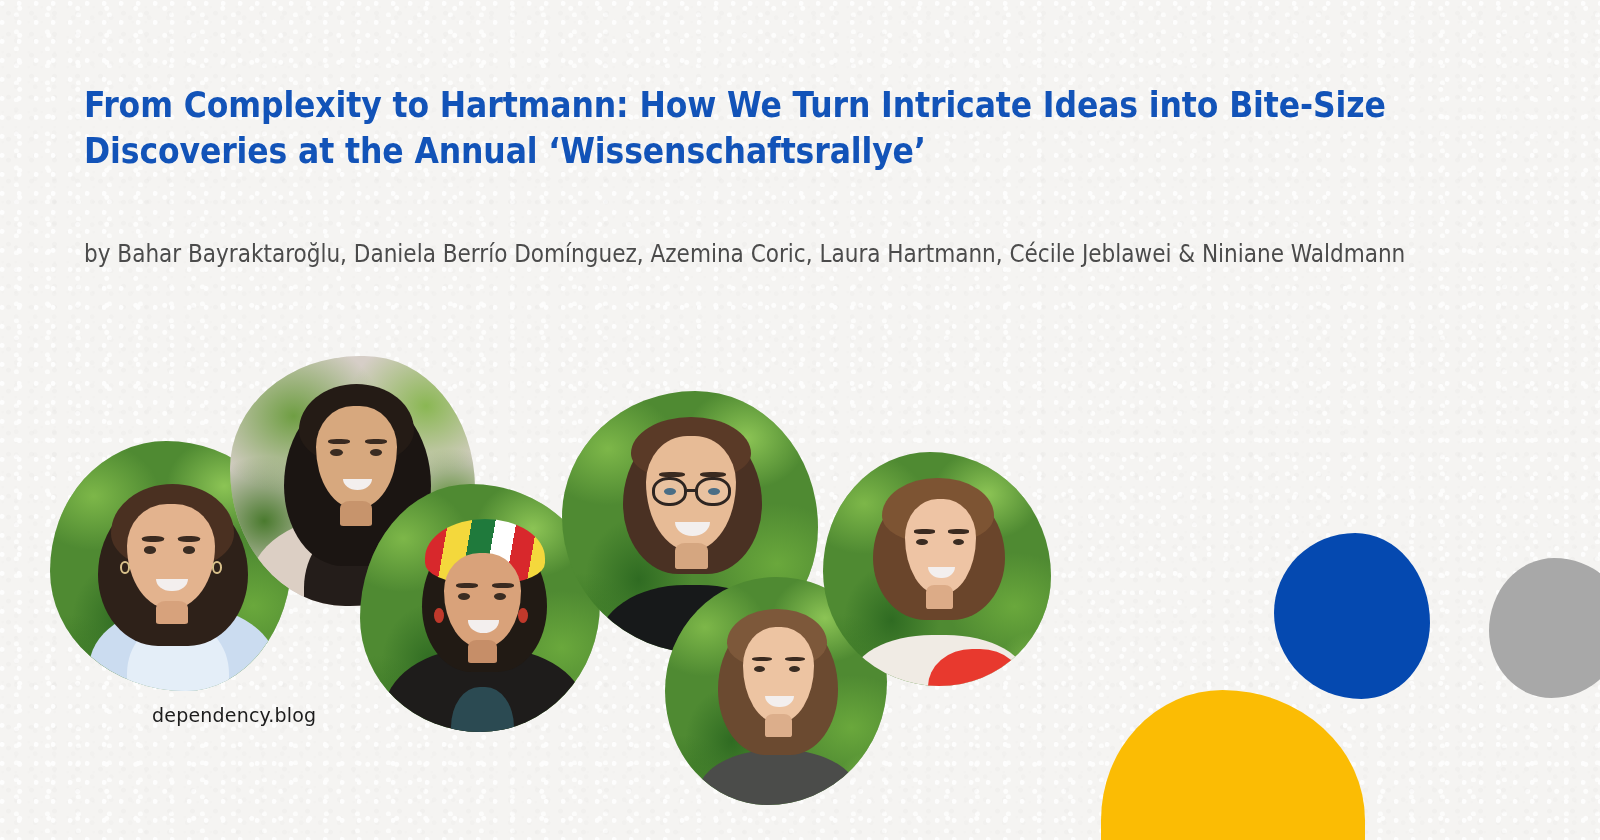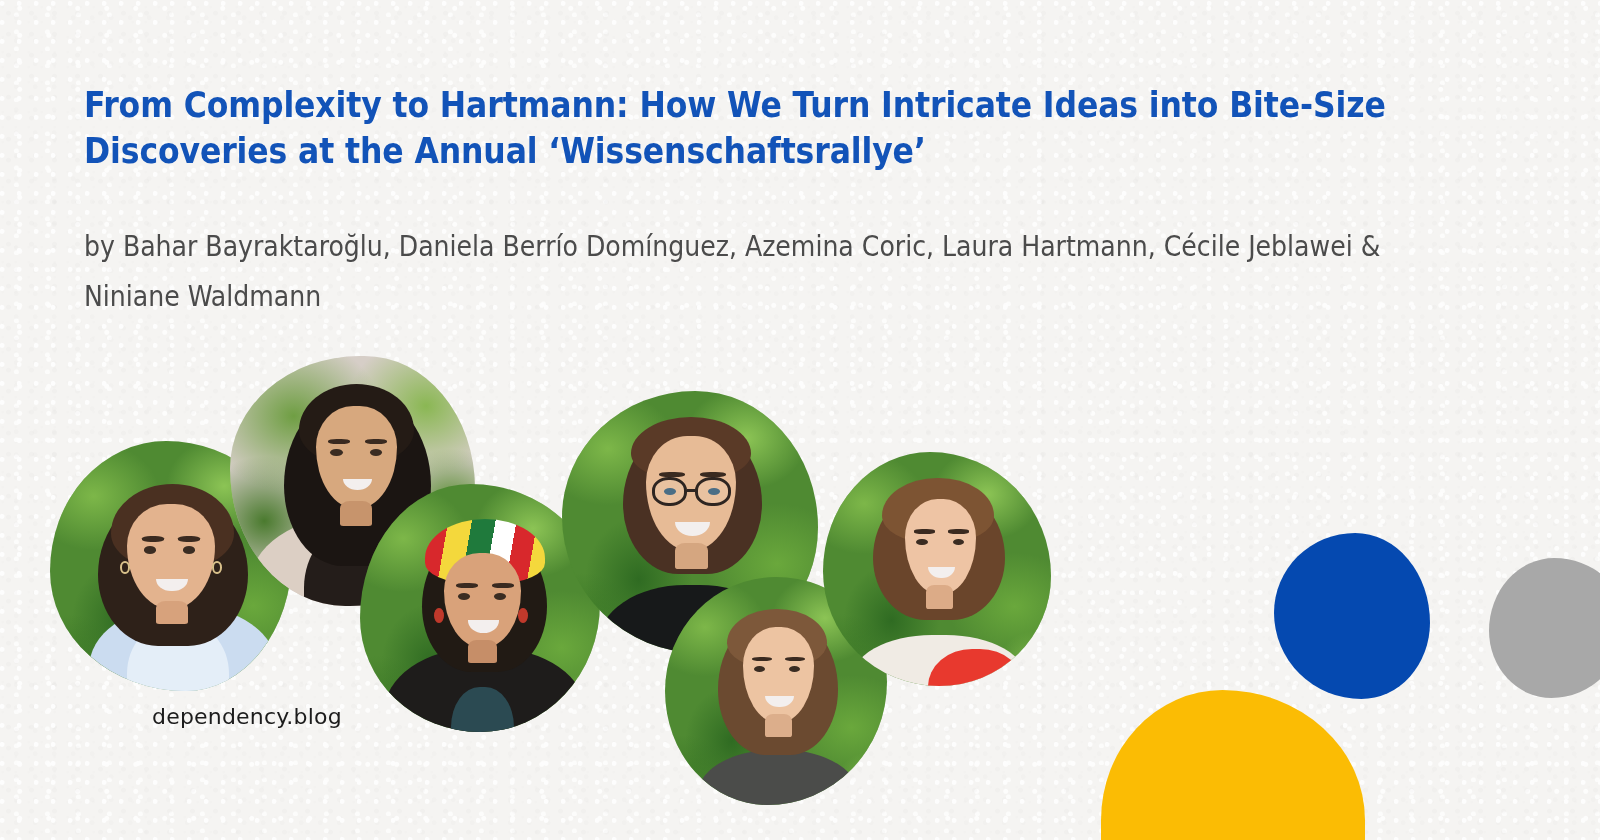--- a/index.html
+++ b/index.html
@@ -46,31 +46,31 @@
     letter-spacing:-0.1px;
     color:#1253b8;
     white-space:pre-wrap;
   }
 
   #byline {
     position:absolute;
     left:84px; top:222px; width:1330px;
     font-family:"DejaVu Sans Condensed","Liberation Sans Narrow","Liberation Sans", sans-serif;
     font-weight:400;
-    font-size:28px;
-    line-height:50px;
+    font-size:24px;
+    line-height:64px;
     color:#4b4b4b;
     white-space:pre-wrap;
   }
 
   #watermark {
     position:absolute;
     left:152px; top:704px;
     font-family:"DejaVu Sans","Liberation Sans", sans-serif;
-    font-size:22px;
+    font-size:19px;
     font-weight:400;
     color:#1c1c1c;
     letter-spacing:.2px;
   }
 
   
   .portrait {
     position:absolute;
     overflow:hidden;
     background-repeat:no-repeat;

